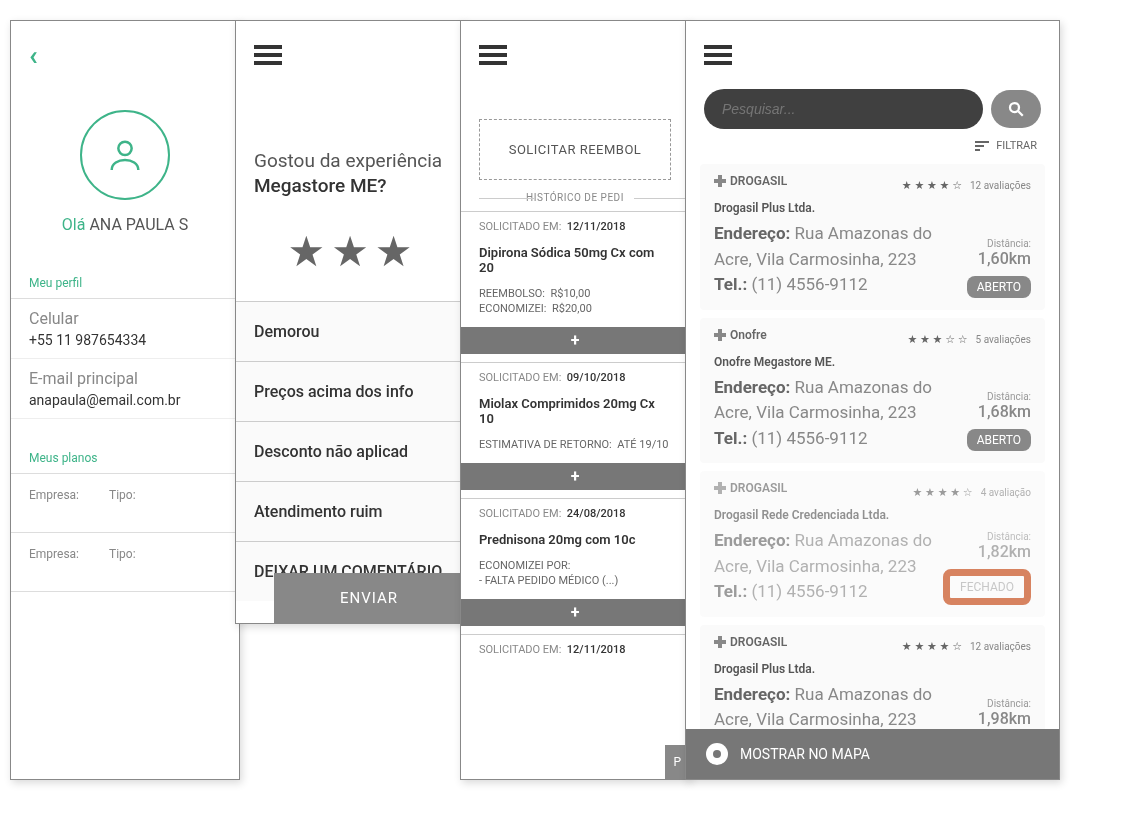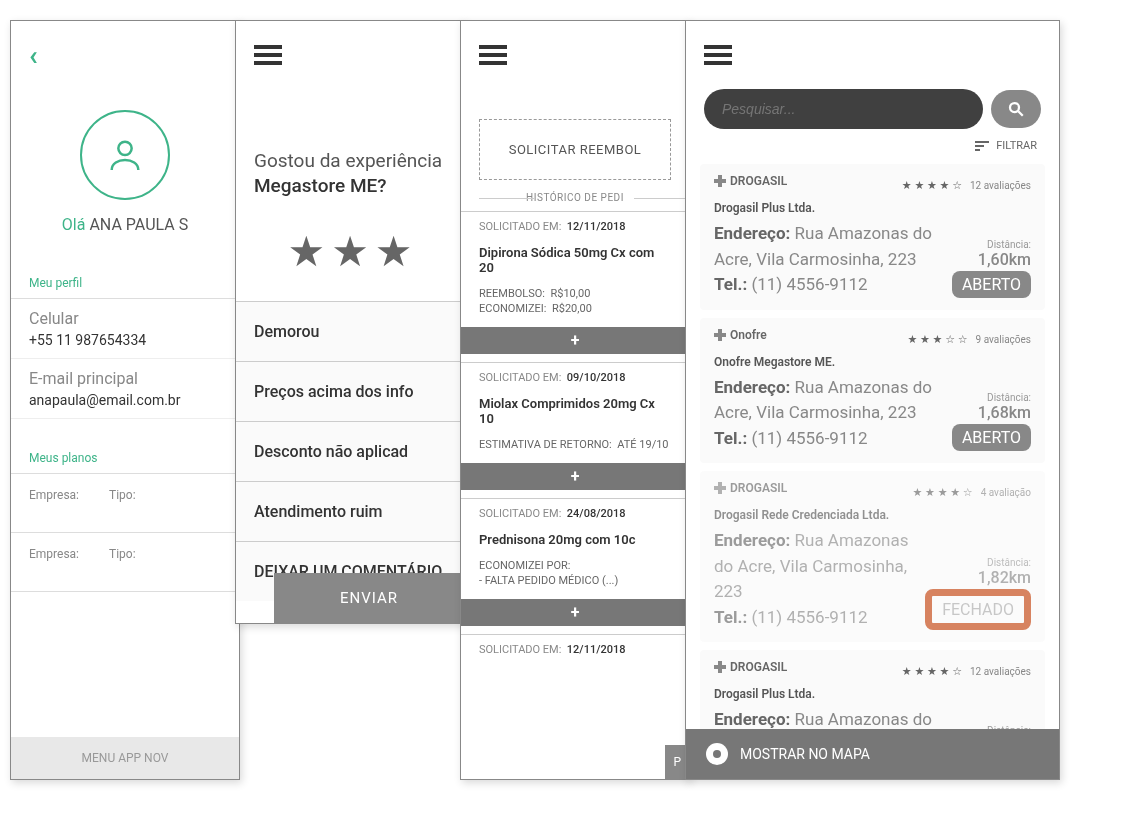--- a/index.html
+++ b/index.html
@@ -84,21 +84,21 @@
 .rating-block { text-align: right; }
 .rating-stars { font-size: 11px; color: #666; }
 .rating-count { font-size: 10px; color: #888; }
 .pharm-name { font-size: 12px; font-weight: 600; color: #555; margin: 8px 0 6px; }
 .pharm-body { display: flex; justify-content: space-between; align-items: flex-end; }
 .pharm-info { font-size: 17px; color: #888; line-height: 1.5; }
 .pharm-info b { color: #666; }
 .pharm-side { text-align: right; }
 .dist-label { font-size: 10px; color: #999; }
 .dist-value { font-size: 16px; font-weight: 500; color: #888; }
-.status-badge { display: inline-block; margin-top: 2px; padding: 4px 10px; font-size: 16px; border-radius: 8px; }
+.status-badge { display: inline-block; margin-top: 8px; padding: 4px 10px; font-size: 12px; border-radius: 8px; }
 .status-open { background: #888; color: #fff; }
 .status-closed { border: 7px solid #c2410c; color: #aaa; }
 .map-bar { position: absolute; bottom: 0; left: 0; right: 0; background: #777; color: #fff; padding: 14px 20px; font-size: 14px; display: flex; align-items: center; gap: 12px; }
 .map-pin { width: 22px; height: 22px; background: #fff; border-radius: 50%; display: flex; align-items: center; justify-content: center; }
 .map-pin::after { content: ''; width: 8px; height: 8px; background: #777; border-radius: 50%; }
 </style>
 </head>
 <body>
 
 <div class="screens">
@@ -125,21 +125,20 @@
     <div class="field-value">anapaula@email.com.br</div>
   </div>
   <div style="height: 20px"></div>
   <div class="section-title">Meus planos</div>
   <div class="plan-row">
     <span>Empresa:</span><span>Tipo:</span>
   </div>
   <div class="plan-row">
     <span>Empresa:</span><span>Tipo:</span>
   </div>
-  <div class="footer-menu">MENU APP NOV</div>
 </div>
 
 <div class="screen screen2">
   <div class="hamburger">
         <div></div>
         <div></div>
         <div></div>
       </div>
   <div style="height:60px"></div>
   <div class="rating-header">
@@ -261,21 +260,21 @@
     <div class="pharm-top">
       <div class="brand-logo">
         <svg width="12" height="12" viewBox="0 0 12 12">
                 <rect x="4" y="0" width="4" height="12" fill="#888"></rect>
                 <rect x="0" y="4" width="12" height="4" fill="#888"></rect>
               </svg>
         <span class="brand">Onofre</span>
       </div>
       <div class="rating-block">
         <span class="rating-stars">★ ★ ★ ☆ ☆</span>
-        &nbsp;<span class="rating-count">9 avaliações</span>
+        &nbsp;<span class="rating-count">5 avaliações</span>
       </div>
     </div>
     <div class="pharm-name">Onofre Megastore ME.</div>
     <div class="pharm-body">
       <div class="pharm-info">
         <b>Endereço:</b> Rua Amazonas do Acre, Vila Carmosinha,  223<br>
         <b>Tel.:</b> (11) 4556-9112
       </div>
       <div class="pharm-side">
         <div class="dist-label">Distância:</div>

